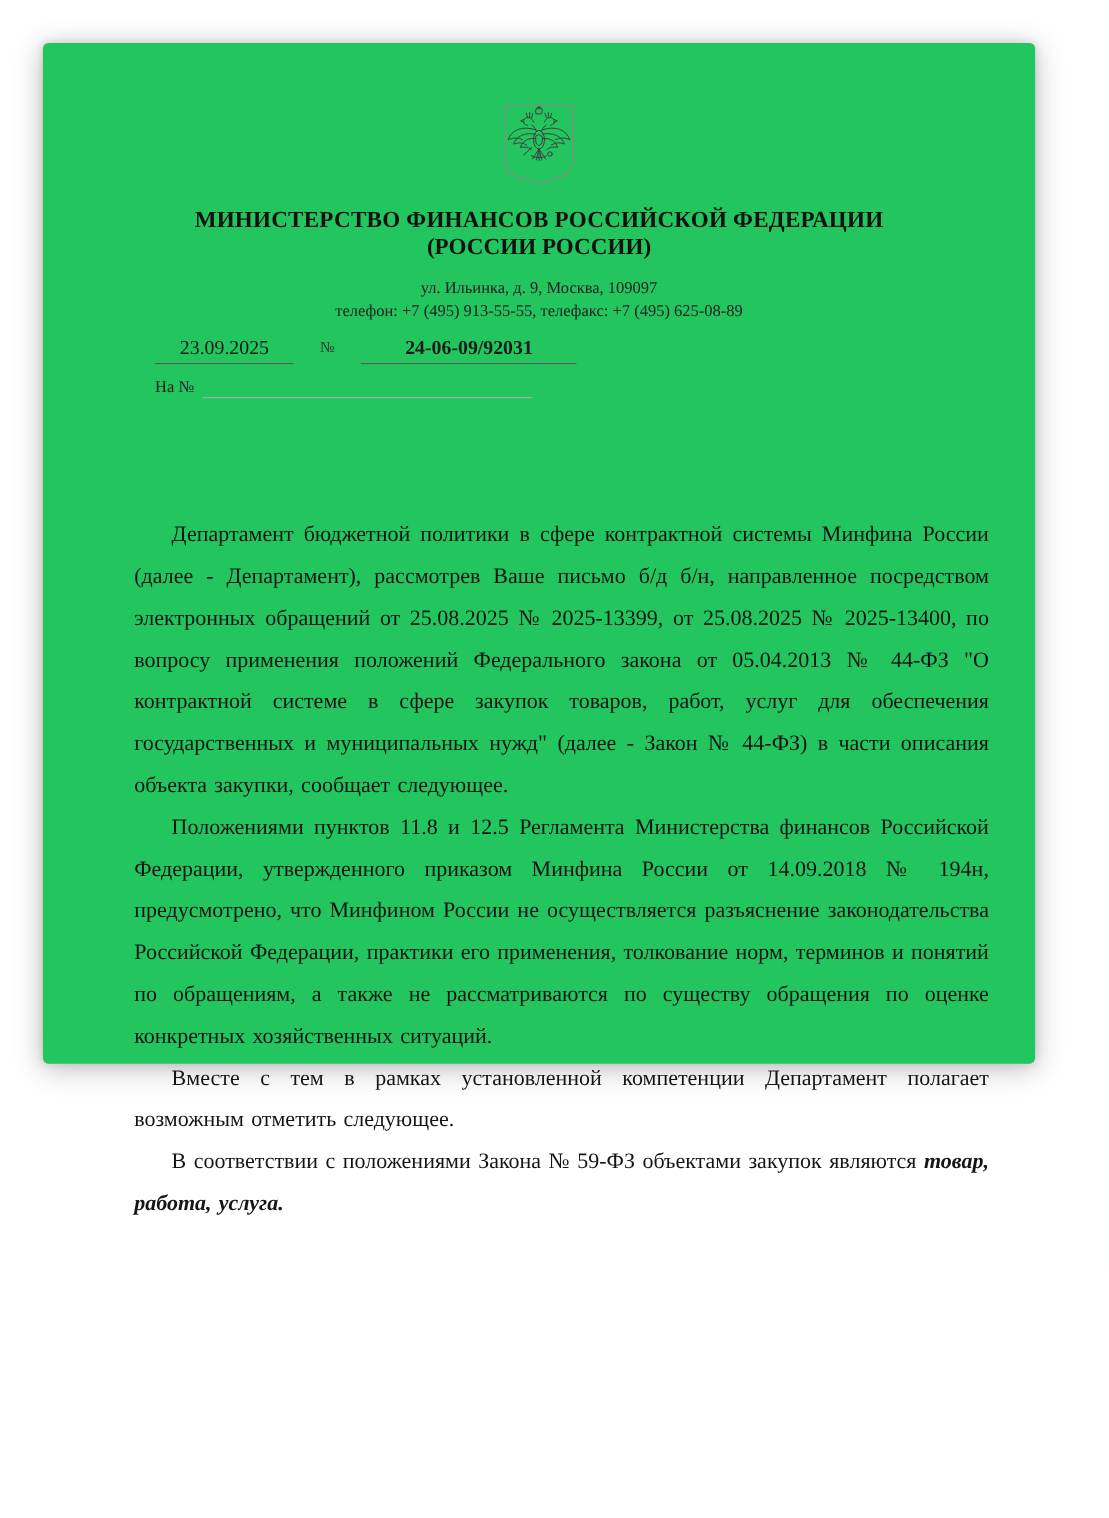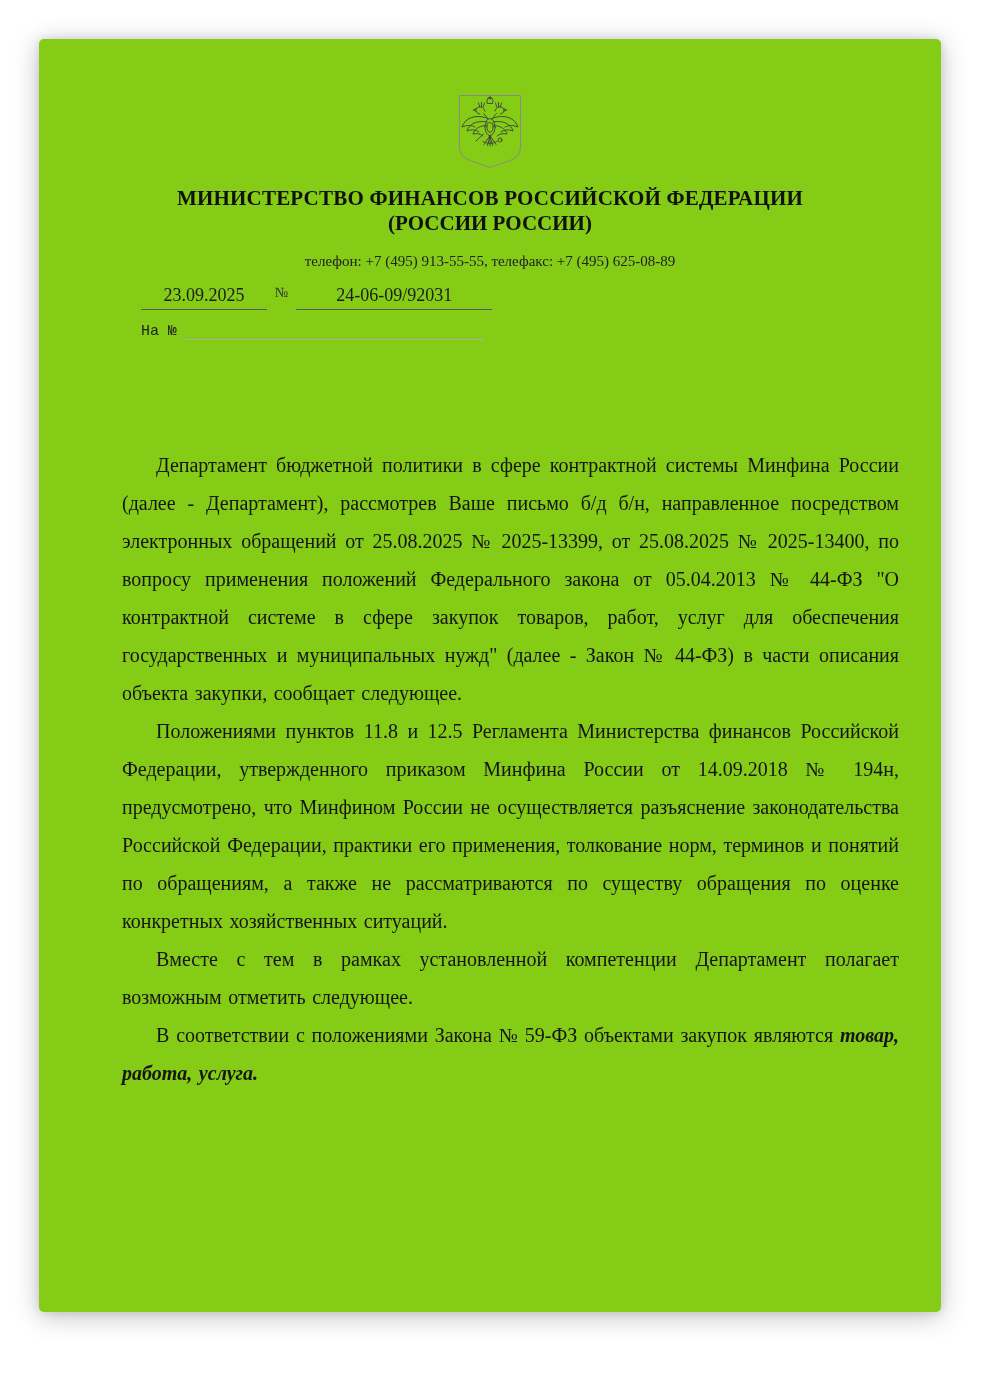--- a/index.html
+++ b/index.html
@@ -13,22 +13,22 @@
     width: 1008px;
     height: 1380px;
     background: #ffffff;
     overflow: hidden;
   }
   .page {
     position: absolute;
     left: 39px;
     top: 39px;
     width: 902px;
-    height: 1273px;
-    background: #84cc16;
+    height: 928px;
+    background: #22c55e;
     border-radius: 5px;
     box-shadow: 0 4px 26px rgba(0,0,0,0.25), 0 0 8px rgba(0,0,0,0.10);
     color: #1c1c1c;
   }
   
   .letterhead { text-align: center; }
   .emblem {
     margin-top: 55px;
     display: inline-block;
     line-height: 0;
@@ -53,42 +53,42 @@
     line-height: 20.5px;
     color: #222;
   }
   
   .ref-block {
     margin-left: 102px;
     margin-top: 13px;
   }
   .ref-row1 {
     display: flex;
-    align-items: flex-start;
+    align-items: center;
+    gap: 16px;
   }
   .ref-field {
     text-align: center;
     font-size: 18px;
     padding-bottom: 3px;
     border-bottom: 1.5px solid #5a5a5a;
     color: #1c1c1c;
   }
   .ref-date { width: 126px; }
-  .ref-number { width: 196px; }
+  .ref-number { width: 196px; font-weight: bold; }
   .no-sign {
     font-size: 14px;
     color: #333;
     margin: 0 8px;
     padding-bottom: 3px;
   }
   .ref-row2 {
     margin-top: 13px;
     display: flex;
-    align-items: flex-start;
-    font-family: Liberation Mono, monospace;
+    align-items: center;
   }
   .na-label {
     font-size: 15px;
     color: #222;
     padding-bottom: 1px;
   }
   .na-line {
     width: 300px;
     margin-left: 7px;
     height: 16px;
@@ -158,20 +158,21 @@
             <path d="M26.5,40 l-7.5,7"></path>
             <circle cx="43" cy="46" r="2"></circle>
           </g>
         </svg>
       </div>
 
       <div class="ministry-name">МИНИСТЕРСТВО ФИНАНСОВ РОССИЙСКОЙ ФЕДЕРАЦИИ</div>
       <div class="ministry-short">(РОССИИ РОССИИ)</div>
 
       <div class="address">
+        <div>ул. Ильинка, д. 9, Москва, 109097</div>
         <div>телефон: +7 (495) 913-55-55, телефакс: +7 (495) 625-08-89</div>
       </div>
     </div>
 
     <div class="ref-block">
       <div class="ref-row1">
         <span class="ref-field ref-date">23.09.2025</span>
         <span class="no-sign">№</span>
         <span class="ref-field ref-number">24-06-09/92031</span>
       </div>

